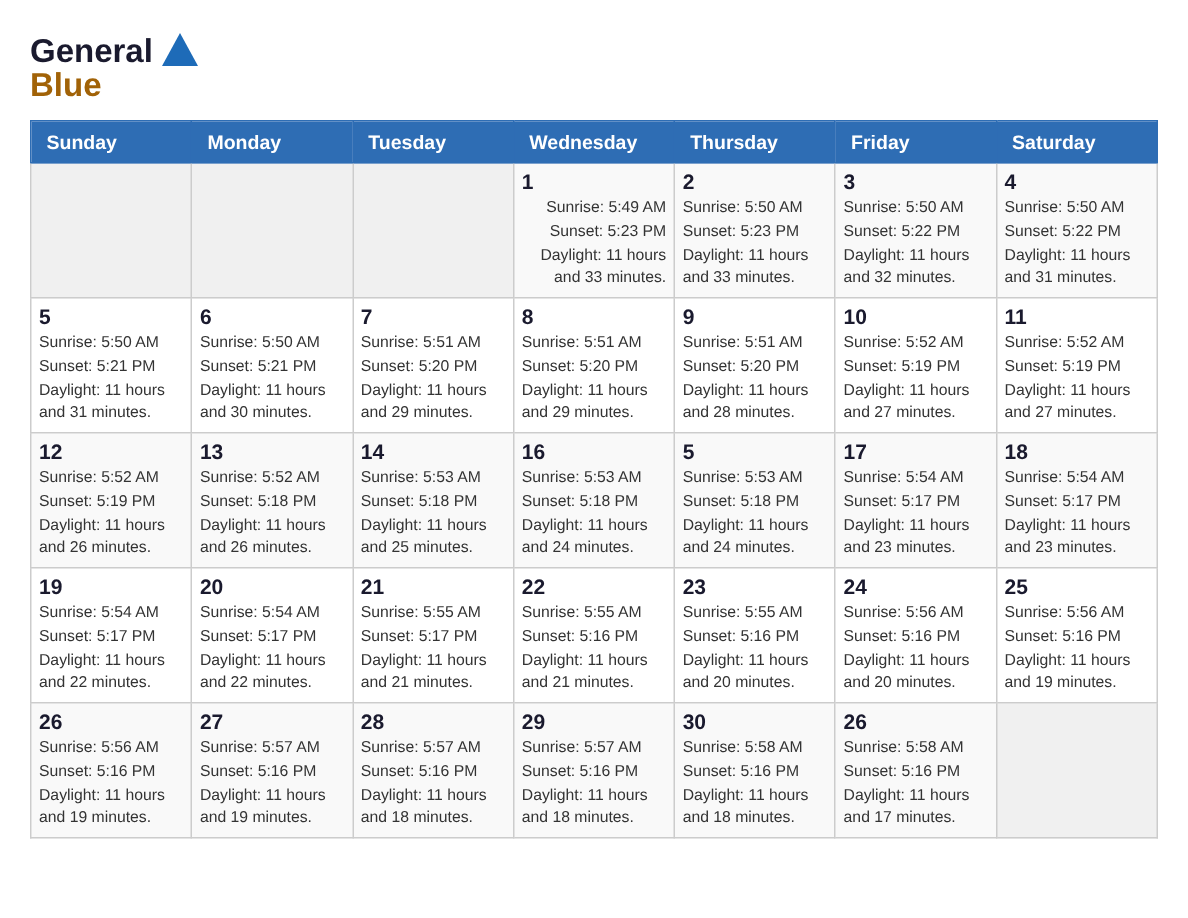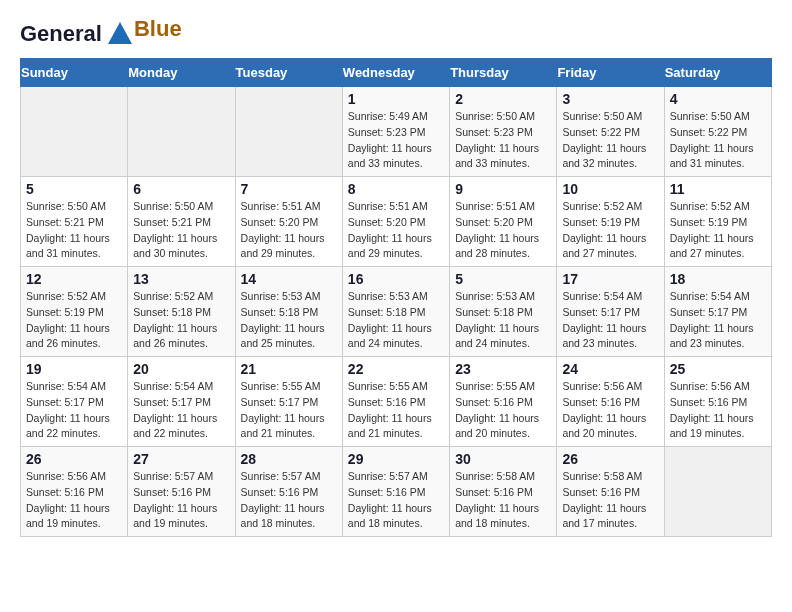--- a/index.html
+++ b/index.html
@@ -11,21 +11,21 @@
       padding: 20px;
     }
     .header {
       display: flex;
       justify-content: space-between;
       align-items: flex-start;
       margin-bottom: 10px;
     }
     .logo {
       display: flex;
-      flex-direction: row;
+      flex-direction: column;
       align-items: flex-start;
     }
     .logo-text {
       display: flex;
       align-items: center;
       gap: 2px;
     }
     .logo-general {
       font-size: 22px;
       font-weight: bold;
@@ -51,21 +51,21 @@
     }
     table {
       width: 100%;
       border-collapse: collapse;
       font-size: 11px;
     }
     thead tr th {
       background-color: #2e6db4;
       color: white;
       text-align: left;
-      padding: 6px 0;
+      padding: 6px 10px;
       font-size: 13px;
       font-weight: bold;
       border: 1px solid #2e6db4;
     }
     tbody tr td {
       vertical-align: top;
       border: 1px solid #ccc;
       padding: 4px 5px;
       min-height: 80px;
       height: 90px;
@@ -121,21 +121,21 @@
         <th>Saturday</th>
       </tr>
   </thead>
   <tbody id="calendar-body">
   <tr>
         <td class="empty-cell"></td>
         <td class="empty-cell"></td>
         <td class="empty-cell"></td>
         <td>
           <span class="day-num">1</span>
-          <div class="day-info" style="white-space: pre-line;">Sunrise: 5:49 AM
+          <div class="day-info" style="white-space: pre-line; text-align: right;">Sunrise: 5:49 AM
 Sunset: 5:23 PM
 Daylight: 11 hours
 and 33 minutes.</div>
         </td>
         <td>
           <span class="day-num">2</span>
           <div class="day-info" style="white-space: pre-line;">Sunrise: 5:50 AM
 Sunset: 5:23 PM
 Daylight: 11 hours
 and 33 minutes.</div>

